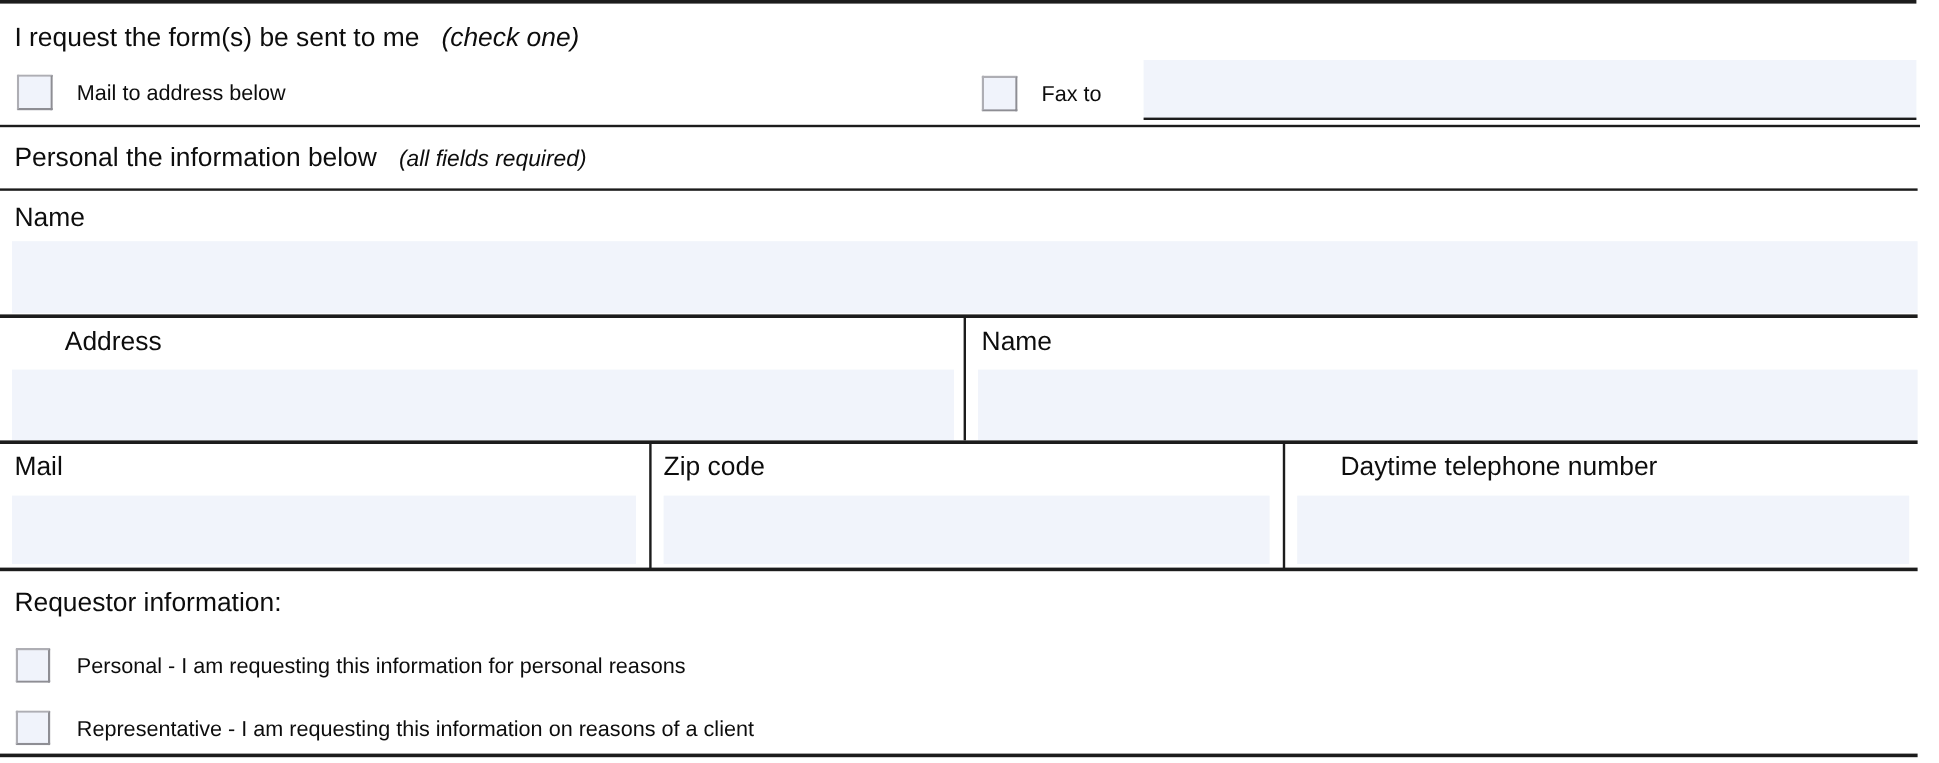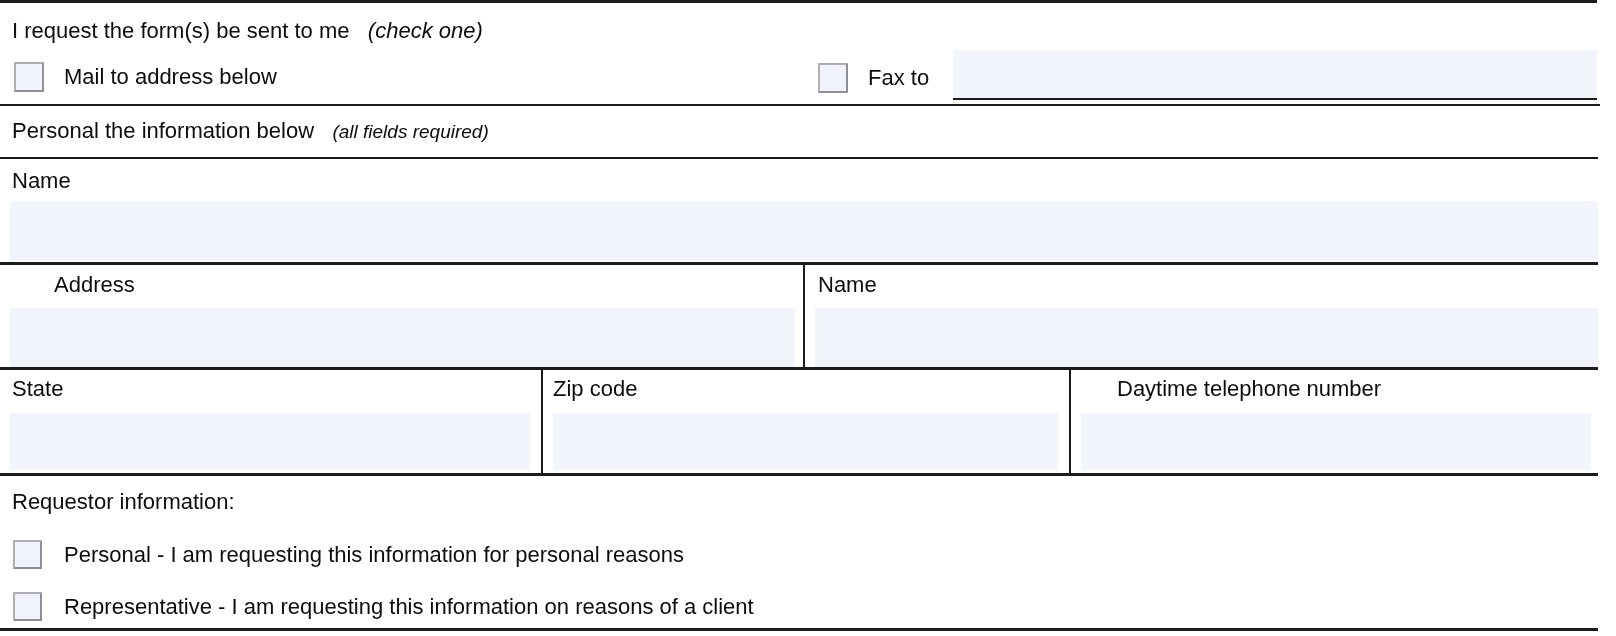--- a/index.html
+++ b/index.html
@@ -37,21 +37,21 @@
     background: #f0f3fb;
     border-style: solid;
     border-width: 2px;
     border-color: #aeaeb4 #8e8e94 #8e8e94 #aeaeb4;
     border-radius: 1px;
     box-sizing: border-box;
     cursor: pointer;
   }
   .cb-label {
     position: absolute;
-    font-size: 22px;
+    font-size: 18px;
     line-height: 30px;
     white-space: nowrap;
   }
   .field {
     position: absolute;
     background: #f1f4fb;
     border: none;
     outline: none;
     box-sizing: border-box;
     font-family: "Liberation Sans", sans-serif;
@@ -94,21 +94,21 @@
   <input class="field" style="left: 10px; top: 201px; width: 1588px; height: 60px;" value="">
   <div class="hline" style="left:0; top:262px; width:1598px; height:3px;"></div>
 
   <div class="cell-label" style="left:12px; top:270px;margin-left:42px;">Address</div>
   <div class="cell-label" style="left:818px; top:270px;">Name</div>
   <div class="vline" style="left:803px; top:265px; width:2px; height:102px;"></div>
   <input class="field" style="left: 10px; top: 308px; width: 785px; height: 59px;" value="">
   <input class="field" style="left: 815px; top: 308px; width: 783px; height: 59px;" value="">
   <div class="hline" style="left:0; top:367px; width:1598px; height:3px;"></div>
 
-  <div class="cell-label" style="left:12px; top:374px;">State</div>
+  <div class="cell-label" style="left:12px; top:374px;">Mail</div>
   <div class="cell-label" style="left:553px; top:374px;">Zip code</div>
   <div class="cell-label" style="left:1081px; top:374px;margin-left:36px;">Daytime telephone number</div>
   <div class="vline" style="left:541px; top:370px; width:2px; height:104px;"></div>
   <div class="vline" style="left:1069px; top:370px; width:2px; height:104px;"></div>
   <input class="field" style="left: 10px; top: 413px; width: 520px; height: 57px;" value="">
   <input class="field" style="left: 553px; top: 413px; width: 505px; height: 57px;" value="">
   <input class="field" style="left: 1081px; top: 413px; width: 510px; height: 57px;" value="">
   <div class="hline" style="left:0; top:473px; width:1598px; height:3px;"></div>
 
   <div class="heading" style="left:12px; top:487px;">Requestor information:</div>

